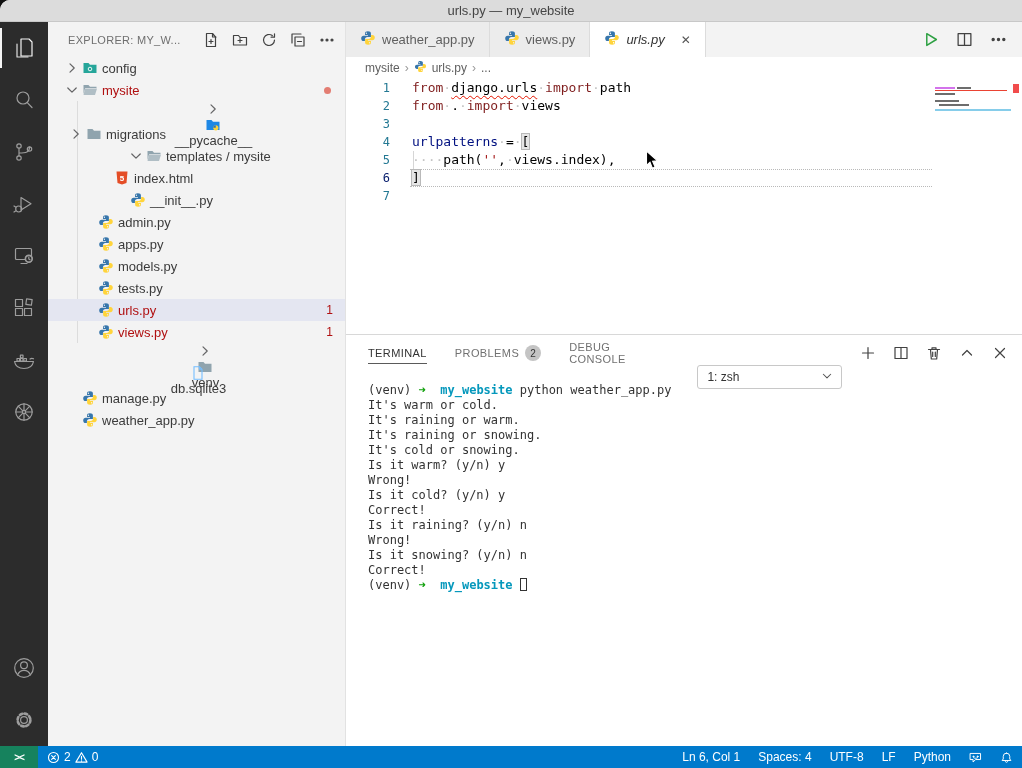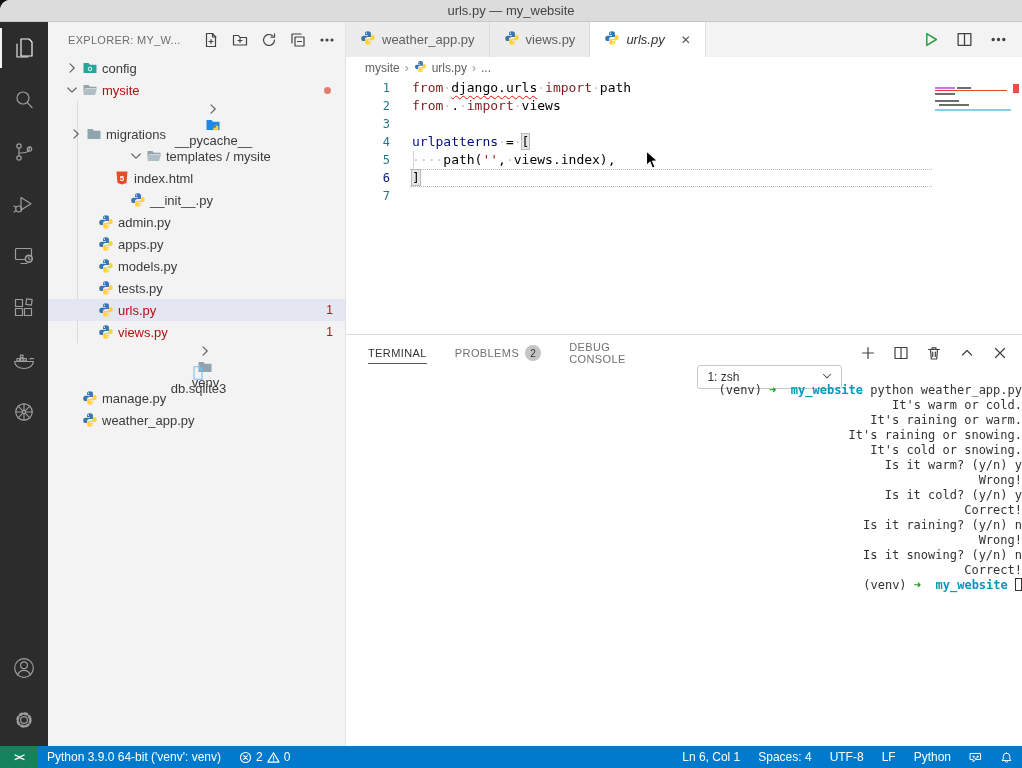--- a/index.html
+++ b/index.html
@@ -106,21 +106,21 @@
   .shell-select { margin-left:auto; width:145px; height:24px; border:1px solid #c8c8c8;
                   border-radius:3px; background:#fff; display:flex; align-items:center;
                   padding:0 7px 0 9px; font-size:12px; color:#333; cursor:pointer;margin-top:48px; }
   .shell-select .chev { margin-left:auto; color:#555; }
   .shell-select svg { width:14px; height:14px; }
   .panel-actions { display:flex; align-items:center; gap:17px; margin-left:18px; color:#424242; }
   .panel-actions svg { width:16px; height:16px; }
 
   .terminal { flex:1; padding:12px 0 0 22px; font-family:"DejaVu Sans Mono","Liberation Mono",monospace;
               font-size:12px; color:#333; overflow:hidden; }
-  .tline { height:15px; line-height:15px; white-space:pre;text-align:right; }
+  .tline { height:15px; line-height:15px; white-space:pre; }
   .tg { color:#13a10e; }
   .tc { color:#0598bc; font-weight:bold; }
   .tcursor { display:inline-block; width:7px; height:13px; border:1px solid #333;
              vertical-align:-2px; }
 
   
   .statusbar { position:absolute; left:0; right:0; bottom:0; height:22px; background:#007acc;
                color:#fff; display:flex; align-items:center; font-size:12px; }
   .remote { width:38px; height:22px; background:#16825d; display:flex; align-items:center;
             justify-content:center; font-size:10px; font-weight:bold; letter-spacing:-1px;
@@ -634,21 +634,20 @@
             <div class="tline"><span>Correct!</span></div>
             <div class="tline"><span>(venv) </span><span class="tg">➜</span><span>  </span><span class="tc">my_website</span><span> </span><span class="tcursor"></span></div>
           </div>
       </div>
     </div>
   </div>
 
   <div class="statusbar">
     <span class="remote">&gt;&lt;</span>
     <span id="status-left" style="display:flex;align-items:center;">
-        <span class="sb-item">Python 3.9.0 64-bit ('venv': venv)</span>
         <span class="sb-item">
           <svg viewBox="0 0 14 14" fill="none" stroke="currentColor" stroke-width="1.2" stroke-linecap="round" stroke-linejoin="round">
             <circle cx="7" cy="7" r="5.4"></circle>
             <path d="M5 5l4 4M9 5l-4 4"></path>
           </svg>
           <span>2</span>
           <svg viewBox="0 0 14 14" fill="none" stroke="currentColor" stroke-width="1.2" stroke-linecap="round" stroke-linejoin="round">
             <path d="M7 1.8L13 12H1z"></path>
             <path d="M7 5.6v3.2M7 10.6v.4"></path>
           </svg>

